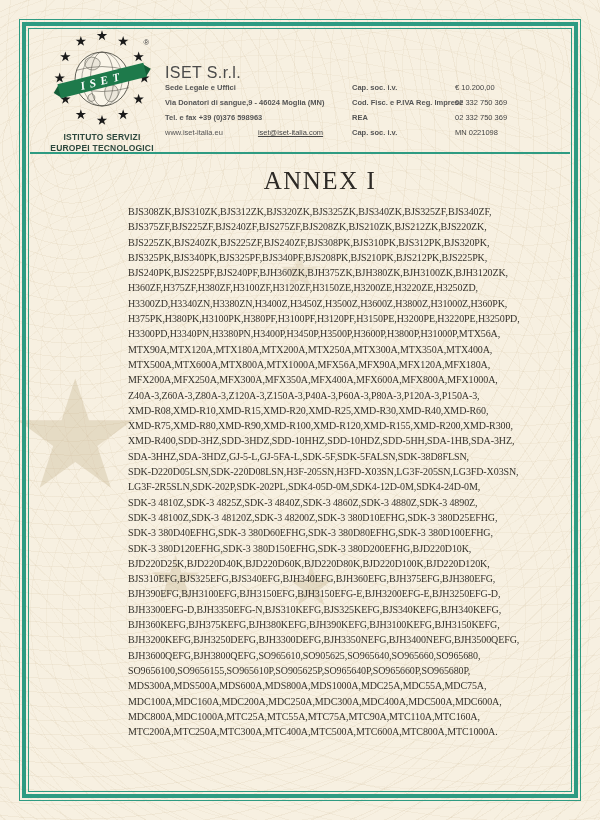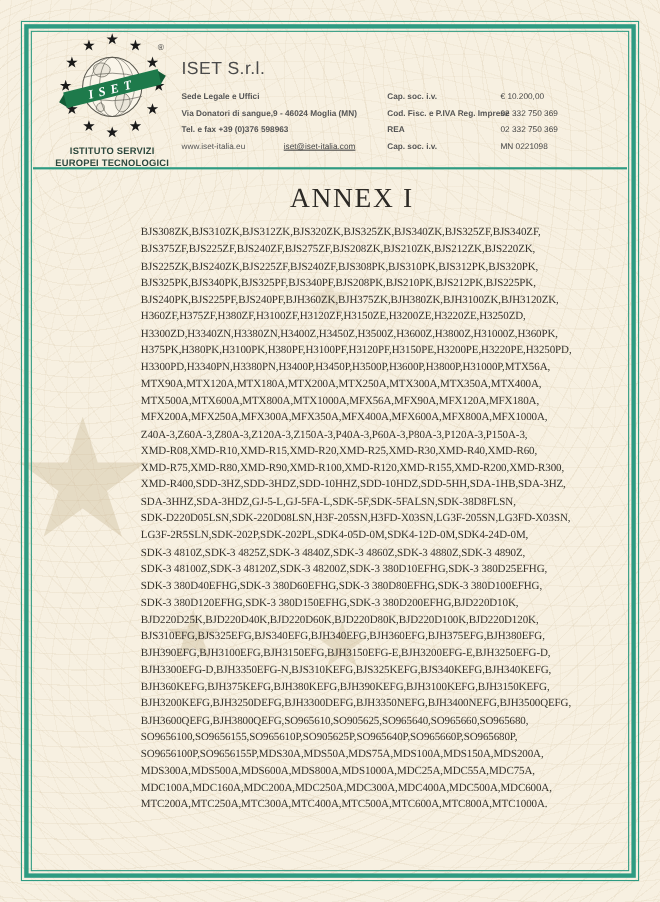--- a/index.html
+++ b/index.html
@@ -27,21 +27,21 @@
   .wm-star.s1{left:8px;top:360px;font-size:150px;}
   .wm-star.s2{left:148px;top:548px;font-size:62px;}
   .wm-star.s3{left:286px;top:558px;font-size:56px;}
   .wm-star.s4{left:278px;top:248px;font-size:48px;color:rgba(193,173,138,.22);}
   .content{position:absolute;inset:0;z-index:1;}
 
   .logo-wrap{position:absolute;left:38px;top:30px;width:128px;text-align:center;}
   .logo-svg{width:110px;height:100px;display:block;margin:0 auto;}
   .logo-caption{font-size:8.5px;font-weight:bold;color:#2C473D;line-height:1.3;letter-spacing:.2px;margin-top:2px;}
 
-  .company-name{position:absolute;left:165px;top:54px;font-size:16px;color:#4A4A4A;letter-spacing:.4px;}
+  .company-name{position:absolute;left:165px;top:64px;font-size:16px;color:#4A4A4A;letter-spacing:.4px;}
   .addr{position:absolute;left:165px;top:80px;font-size:7.5px;color:#555;}
   .addr-line{height:15px;line-height:15px;white-space:nowrap;font-weight:bold;}
   .web-row{position:absolute;left:165px;top:125px;font-size:7.5px;color:#555;height:15px;line-height:15px;white-space:nowrap;}
   .email{text-decoration:underline;margin-left:7px;color:#444;cursor:pointer;padding-left:28px;}
 
   .registry{position:absolute;left:352px;top:80px;font-size:7.5px;color:#555;}
   .reg-row{height:15px;line-height:15px;white-space:nowrap;}
   .reg-label{display:inline-block;width:103px;font-weight:bold;}
   .reg-value{display:inline-block;color:#444;}
 
@@ -169,19 +169,19 @@
       <div class="model-line">SDK-3 380D40EFHG,SDK-3 380D60EFHG,SDK-3 380D80EFHG,SDK-3 380D100EFHG,</div>
       <div class="model-line">SDK-3 380D120EFHG,SDK-3 380D150EFHG,SDK-3 380D200EFHG,BJD220D10K,</div>
       <div class="model-line">BJD220D25K,BJD220D40K,BJD220D60K,BJD220D80K,BJD220D100K,BJD220D120K,</div>
       <div class="model-line">BJS310EFG,BJS325EFG,BJS340EFG,BJH340EFG,BJH360EFG,BJH375EFG,BJH380EFG,</div>
       <div class="model-line">BJH390EFG,BJH3100EFG,BJH3150EFG,BJH3150EFG-E,BJH3200EFG-E,BJH3250EFG-D,</div>
       <div class="model-line">BJH3300EFG-D,BJH3350EFG-N,BJS310KEFG,BJS325KEFG,BJS340KEFG,BJH340KEFG,</div>
       <div class="model-line">BJH360KEFG,BJH375KEFG,BJH380KEFG,BJH390KEFG,BJH3100KEFG,BJH3150KEFG,</div>
       <div class="model-line">BJH3200KEFG,BJH3250DEFG,BJH3300DEFG,BJH3350NEFG,BJH3400NEFG,BJH3500QEFG,</div>
       <div class="model-line">BJH3600QEFG,BJH3800QEFG,SO965610,SO905625,SO965640,SO965660,SO965680,</div>
       <div class="model-line">SO9656100,SO9656155,SO965610P,SO905625P,SO965640P,SO965660P,SO965680P,</div>
-      <div class="model-line">SO9656100P,SO9656155P,MDS30A,MDS50A,MDS75A,MDS100A,MDS150A,MDS200A,</div>
       <div class="model-line">MDS300A,MDS500A,MDS600A,MDS800A,MDS1000A,MDC25A,MDC55A,MDC75A,</div>
       <div class="model-line">MDC100A,MDC160A,MDC200A,MDC250A,MDC300A,MDC400A,MDC500A,MDC600A,</div>
+      <div class="model-line">MDC800A,MDC1000A,MTC25A,MTC55A,MTC75A,MTC90A,MTC110A,MTC160A,</div>
       <div class="model-line">MTC200A,MTC250A,MTC300A,MTC400A,MTC500A,MTC600A,MTC800A,MTC1000A.</div>
     </div>
 
 </div>
 
 </body></html>

